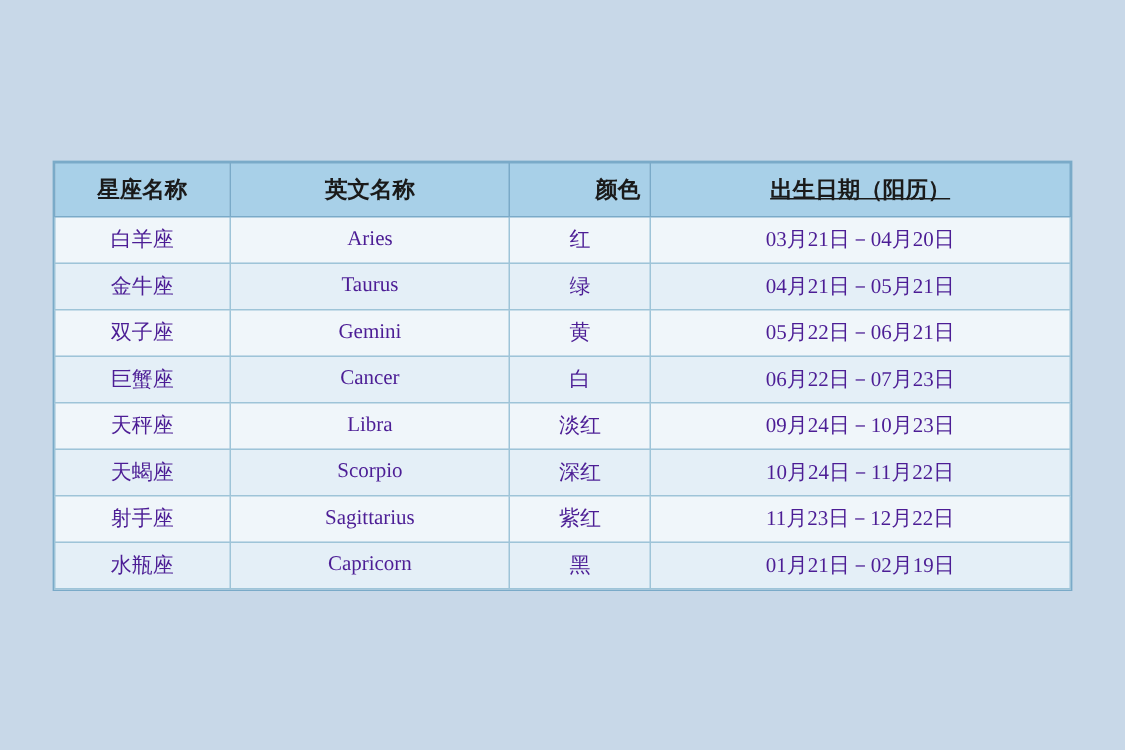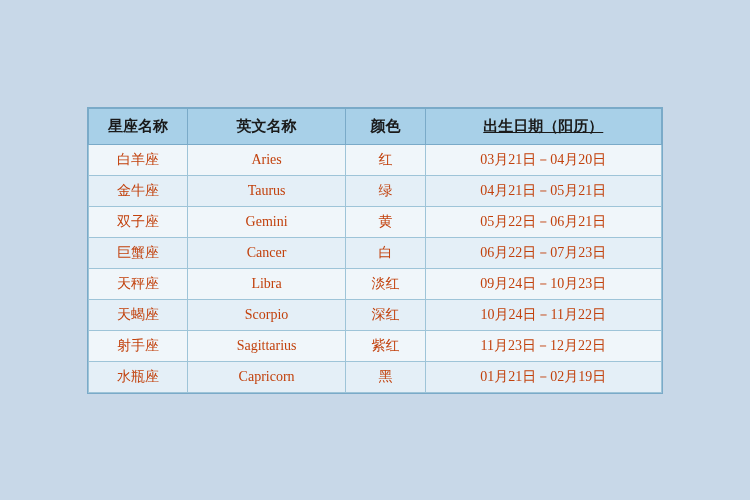--- a/index.html
+++ b/index.html
@@ -8,49 +8,49 @@
       height: 500px;
       background: #c8d8e8;
       display: flex;
       align-items: center;
       justify-content: center;
       font-family: "SimSun", "宋体", serif;
     }
     .table-wrapper {
       background: #e8f0f8;
       border: 1px solid #7aaac8;
-      width: 576px;
+      width: 680px;
     }
     table {
       width: 100%;
       border-collapse: collapse;
     }
     thead tr th {
       background: #a8d0e8;
       border: 1px solid #7aaac8;
       padding: 8px 6px;
       text-align: center;
       font-size: 15px;
       font-weight: bold;
       color: #1a1a1a;
     }
     tbody tr td {
       border: 1px solid #9ec4d8;
       padding: 6px 10px;
       text-align: center;
       font-size: 14px;
-      color: #c2410c;
+      color: #4c1d95;
       background: #f0f6fa;
     }
     tbody tr:nth-child(even) td {
       background: #e4eff7;
     }
     .col-zh { width: 100px; }
     .col-en { width: 160px; }
-    .col-color { width: 80px; }
+    .col-color { width: 80px; text-align: right; }
     .col-date { width: 240px; text-decoration: underline; }
   </style>
 </head>
 <body>
 
 <div class="table-wrapper">
   <table>
     <thead>
       <tr>
         <th class="col-zh">星座名称</th>

